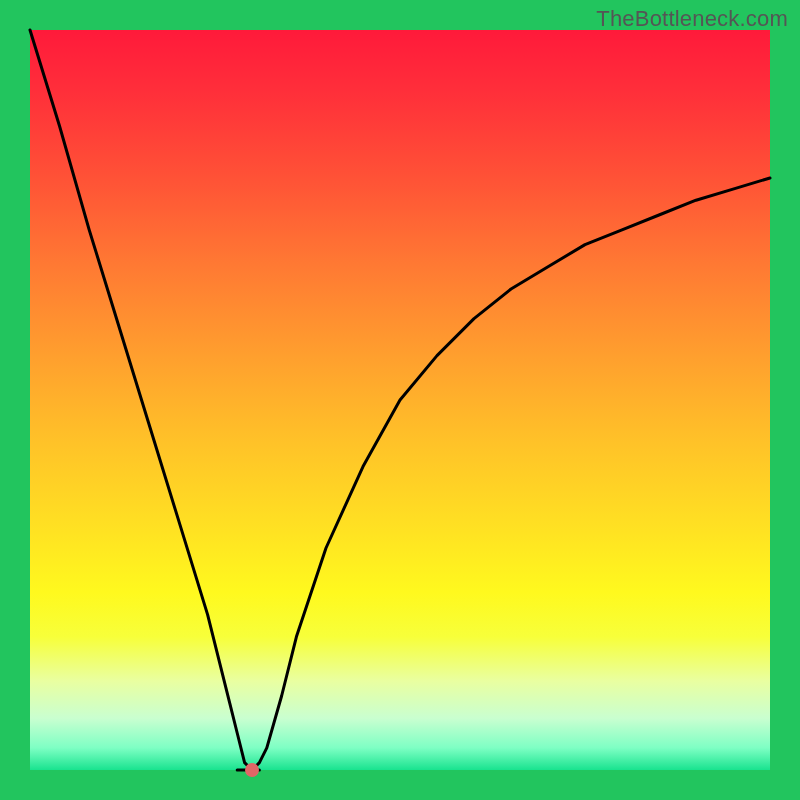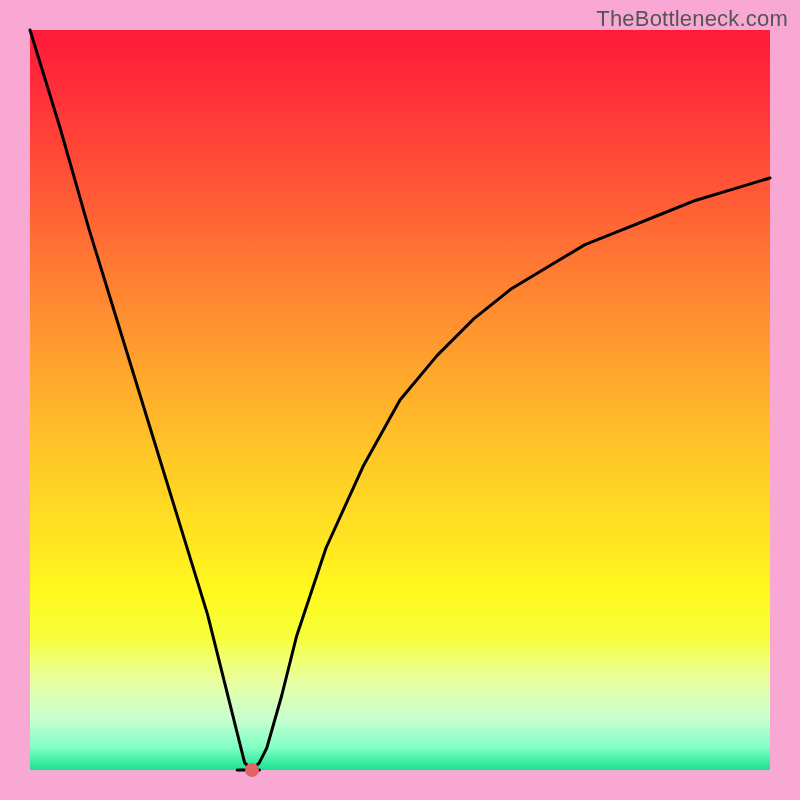--- a/index.html
+++ b/index.html
@@ -1,21 +1,21 @@
 <!DOCTYPE html>
 <html><head>
 <meta charset="utf-8">
 <style>
   * { margin: 0; padding: 0; box-sizing: border-box; }
   html, body { width: 800px; height: 800px; overflow: hidden; background: #000; }
   .frame {
     position: relative;
     width: 800px;
     height: 800px;
-    background: #f9a8d4;
+    background: #22c55e;
   }
   .plot-area {
     position: absolute;
     left: 30px;
     top: 30px;
     width: 740px;
     height: 740px;
     background: linear-gradient(to bottom,
       #ff1a3a 0%,
       #ff2e3a 8%,

